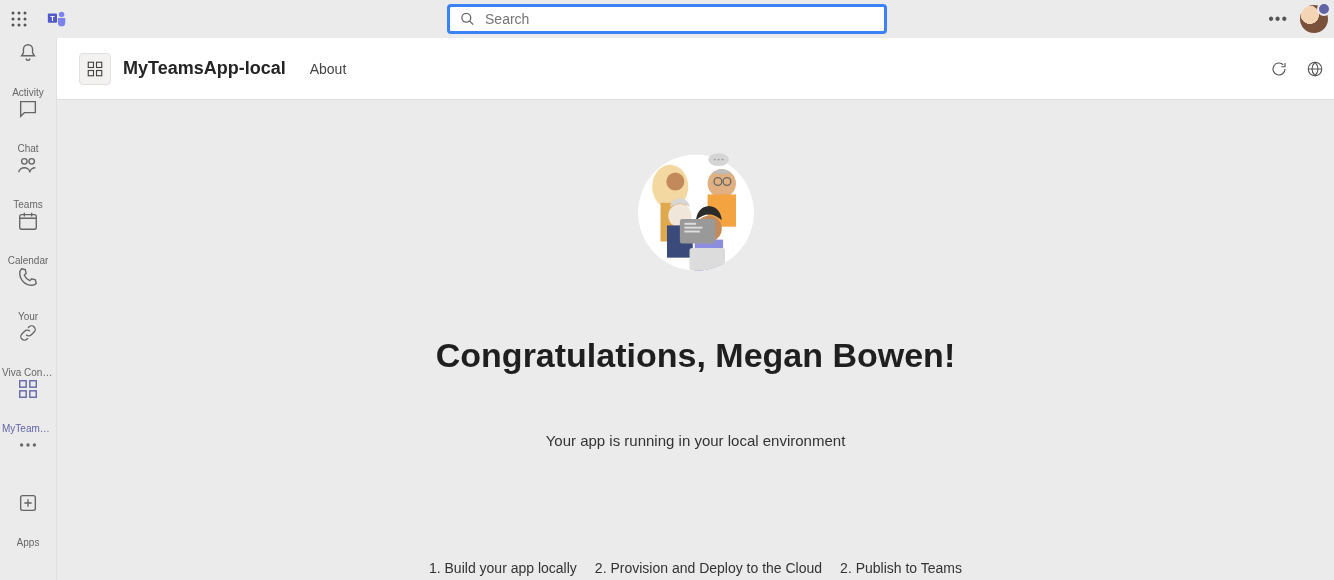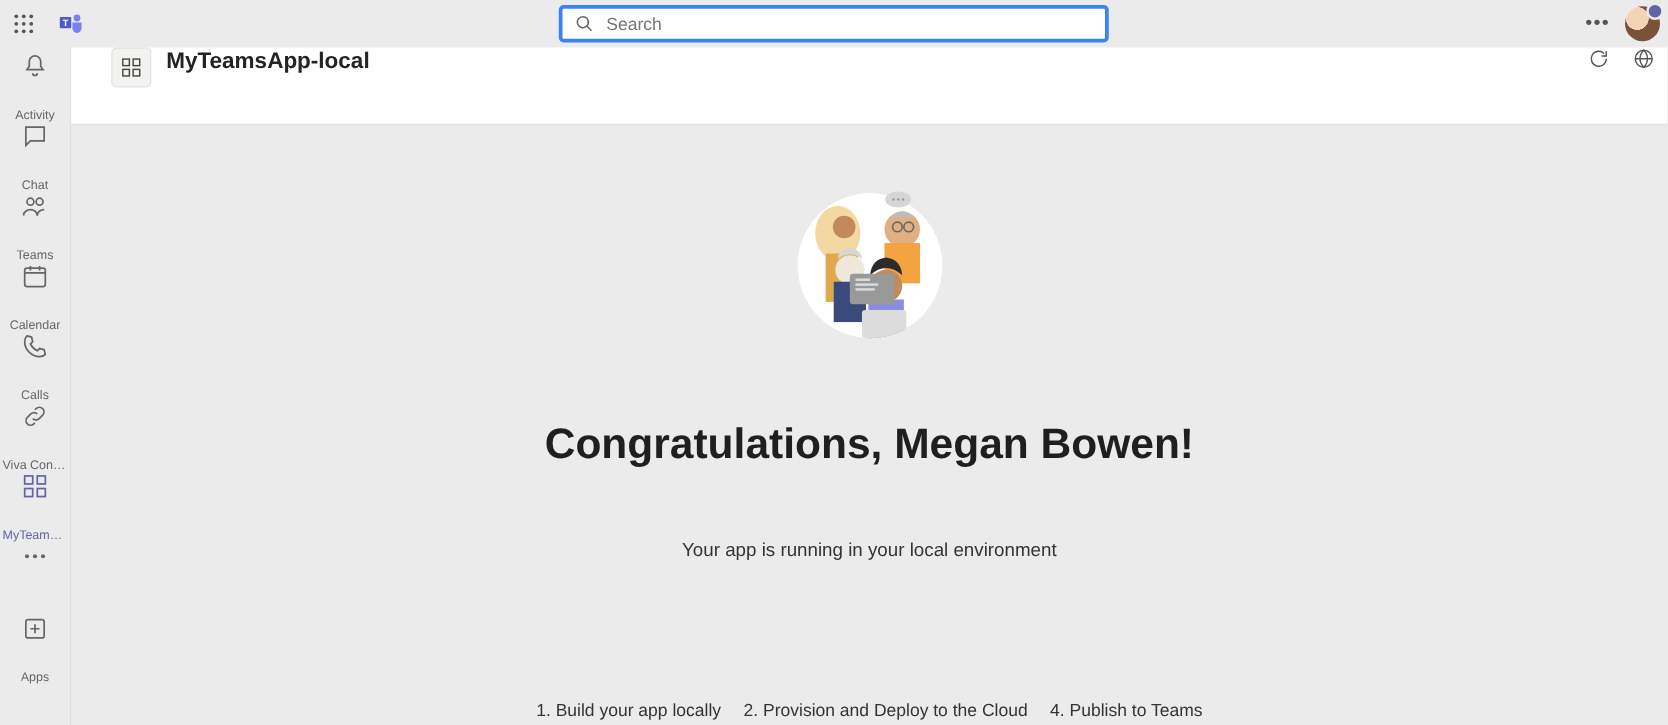--- a/index.html
+++ b/index.html
@@ -24,21 +24,21 @@
   .rail { width:57px; background:#ebebeb; display:flex; flex-direction:column; align-items:center; padding-top:4px; border-right:1px solid #e0e0e0; }
   .rail-item { width:44px; height:56px; display:flex; flex-direction:column; align-items:center; justify-content:space-between; cursor:pointer; color:#666; }
   .rail-item.active { color:#6264a7; }
   .rail-item svg { width:22px; height:22px; stroke:#666; fill:none; stroke-width:1.5; }
   .rail-item.active svg { stroke:#6264a7; }
   .rail-item.more svg { stroke:none; fill:#666; }
   .rail-label { font-size:10px; margin-top:2px; max-width:52px; overflow:hidden; text-overflow:ellipsis; white-space:nowrap; text-align:center; }
   .rail-spacer { height:2px; }
 
   .content { flex:1; display:flex; flex-direction:column; background:#ebebeb; }
-  .tabheader { height:62px; background:#fff; display:flex; align-items:flex-start; padding-left:32px; border-bottom:1px solid #e0e0e0; position:relative; }
+  .tabheader { height:62px; background:#fff; display:flex; align-items:center; padding-left:22px; border-bottom:1px solid #e0e0e0; position:relative; }
   .app-icon { width:32px; height:32px; background:#f3f2f1; border:1px solid #e1e1e1; display:flex; align-items:center; justify-content:center; border-radius:4px; margin-right:12px; }
   .app-icon svg { width:18px; height:18px; stroke:#444; fill:none; stroke-width:1.5; }
   .app-title { font-weight:700; font-size:18px; color:#242424; margin-right:14px; }
   .tab { font-size:14px; padding:0 10px; height:62px; display:flex; align-items:center; cursor:pointer; color:#444; position:relative; margin-right:4px; }
   .tab.active { color:#5b5fc7; }
   .tab.active::after { content:""; position:absolute; bottom:0; left:10px; right:10px; height:3px; background:#5b5fc7; }
   .tab-right { position:absolute; right:10px; display:flex; align-items:center; gap:18px; }
   .tab-right svg { width:18px; height:18px; stroke:#555; fill:none; stroke-width:1.5; cursor:pointer; }
 
   .canvas { flex:1; background:#ebebeb; display:flex; flex-direction:column; align-items:center; padding-top:48px; overflow:hidden;gap:39px; }
@@ -116,21 +116,21 @@
       <svg viewBox="0 0 24 24">
           <rect x="3" y="5" width="18" height="16" rx="2"></rect>
           <path d="M3 9h18M8 3v4M16 3v4"></path>
         </svg>
       <div class="rail-label">Calendar</div>
     </div>
     <div class="rail-item">
       <svg viewBox="0 0 24 24">
           <path d="M5 3l4 1 1 4-2 2a12 12 0 0 0 6 6l2-2 4 1 1 4c-1 1-3 2-5 2C9 21 3 15 3 8c0-2 1-4 2-5z"></path>
         </svg>
-      <div class="rail-label">Calls</div>
+      <div class="rail-label">Your</div>
     </div>
     <div class="rail-item">
       <svg viewBox="0 0 24 24">
           <path d="M10 14a4 4 0 0 0 5.66 0l3-3a4 4 0 0 0-5.66-5.66l-1 1"></path>
           <path d="M14 10a4 4 0 0 0-5.66 0l-3 3a4 4 0 0 0 5.66 5.66l1-1"></path>
         </svg>
       <div class="rail-label">Viva Conne...</div>
     </div>
     <div class="rail-item active">
       <svg viewBox="0 0 24 24">
@@ -162,20 +162,21 @@
     <div class="tabheader">
       <div class="app-icon">
         <svg viewBox="0 0 24 24">
             <rect x="3" y="3" width="7" height="7"></rect>
             <rect x="14" y="3" width="7" height="7"></rect>
             <rect x="3" y="14" width="7" height="7"></rect>
             <rect x="14" y="14" width="7" height="7"></rect>
           </svg>
       </div>
       <div class="app-title">MyTeamsApp-local</div>
+      <div class="tab">About</div>
       <div class="tab-right">
         <svg viewBox="0 0 24 24">
             <path d="M20 12a8 8 0 1 1-2.34-5.66"></path>
             <path d="M20 4v5h-5"></path>
           </svg>
         <svg viewBox="0 0 24 24">
             <circle cx="12" cy="12" r="9"></circle>
             <path d="M3 12h18M12 3c2.5 2.5 4 5.5 4 9s-1.5 6.5-4 9c-2.5-2.5-4-5.5-4-9s1.5-6.5 4-9z"></path>
           </svg>
       </div>
@@ -213,17 +214,17 @@
         <ellipse cx="135" cy="18" rx="16" ry="10" fill="#d5d5d5"></ellipse>
         <circle cx="129" cy="18" r="1.5" fill="#999"></circle>
           <circle cx="135" cy="18" r="1.5" fill="#999"></circle>
           <circle cx="141" cy="18" r="1.5" fill="#999"></circle>
       </svg>
       <div class="hero-title">Congratulations, Megan Bowen!</div>
       <div class="hero-sub">Your app is running in your local environment</div>
       <div class="steps">
         <div class="step active">1. Build your app locally</div>
         <div class="step">2. Provision and Deploy to the Cloud</div>
-        <div class="step">4. Publish to Teams</div>
+        <div class="step">2. Publish to Teams</div>
       </div>
     </div>
   </div>
 </div>
 
 </body></html>

